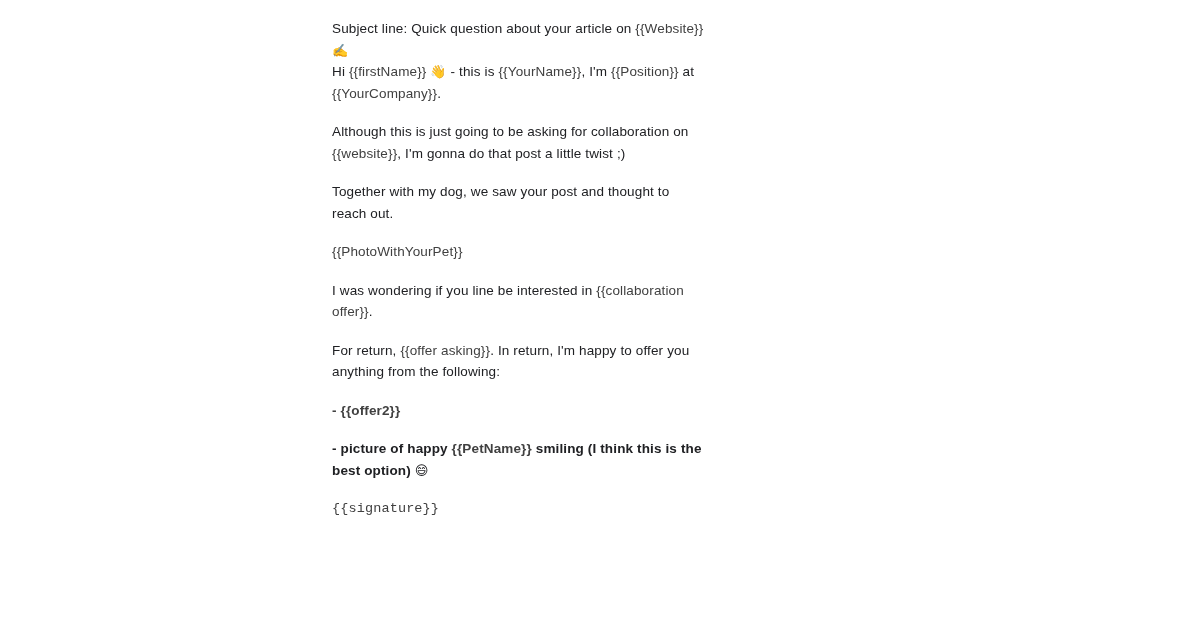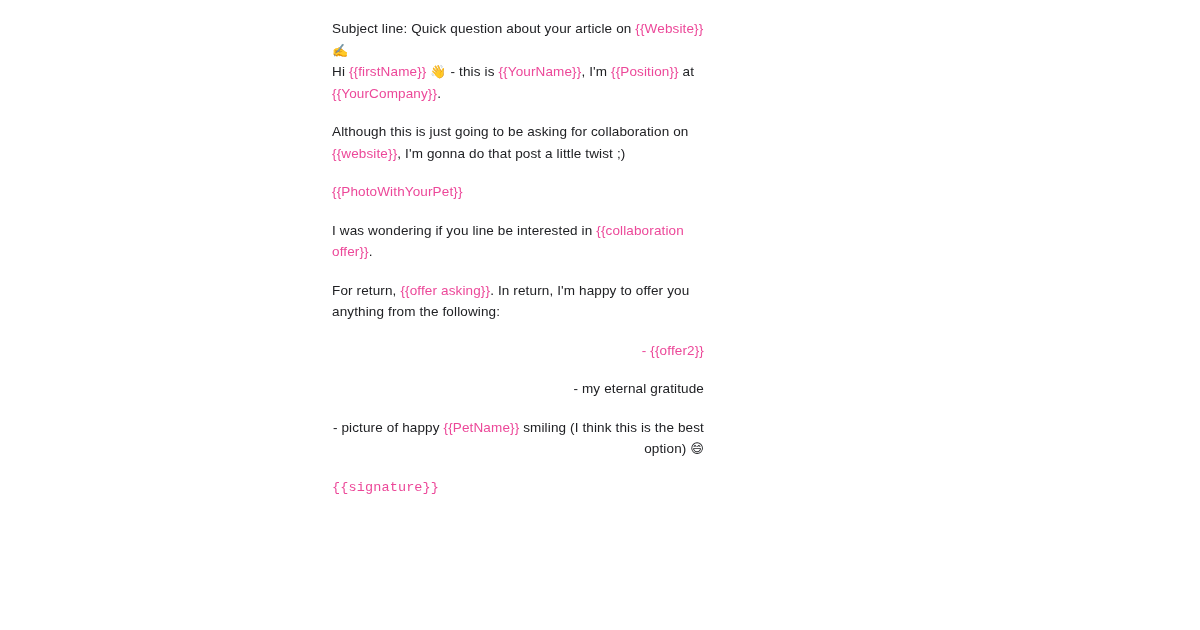--- a/index.html
+++ b/index.html
@@ -31,39 +31,38 @@
     line-height: 21.5px;
     color: #202124;
     margin: 0 0 17px 0;
     letter-spacing: 0.01em;
   }
   .para:last-child {
     margin-bottom: 0;
     font-family: Liberation Mono, monospace;
   }
   .var {
-    color: #ec4899;
+    color: #404040;
   }
   .bold {
-    font-weight: normal;
-    text-align: right;
+    font-weight: bold;
   }
   .emoji {
     font-family: "DejaVu Sans", sans-serif;
     font-size: 13px;
   }
 </style>
 </head>
 <body>
 
 <div class="page">
   <div class="email-body" id="email-body">
       <p class="para"><span>Subject line: Quick question about your article on </span><span class="var">{{Website}}</span><span> </span><span class="emoji">✍️</span><br><span>Hi </span><span class="var">{{firstName}}</span><span> </span><span class="emoji">👋</span><span>  - this is </span><span class="var">{{YourName}}</span><span>, I'm </span><span class="var">{{Position}}</span><span> at </span><span class="var">{{YourCompany}}</span><span>.</span></p>
       <p class="para"><span>Although this is just going to be asking for collaboration on </span><span class="var">{{website}}</span><span>, I'm gonna do that post a little twist ;)</span></p>
+      <p class="para"><span>Together with my dog, we saw your post and thought to reach out.</span></p>
       <p class="para"><span class="var">{{PhotoWithYourPet}}</span></p>
       <p class="para"><span>I was wondering if you line be interested in </span><span class="var">{{collaboration offer}}</span><span>.</span></p>
       <p class="para"><span>For return, </span><span class="var">{{offer asking}}</span><span>. In return, I'm happy to offer you anything from the following:</span></p>
       <p class="para bold"><span class="var">- {{offer2}}</span></p>
-      <p class="para bold"><span>- my eternal gratitude</span></p>
       <p class="para bold"><span>- picture of happy </span><span class="var">{{PetName}}</span><span> smiling (I think this is the best option) </span><span class="emoji">😄</span></p>
       <p class="para"><span class="var">{{signature}}</span></p>
     </div>
 </div>
 
 </body></html>

